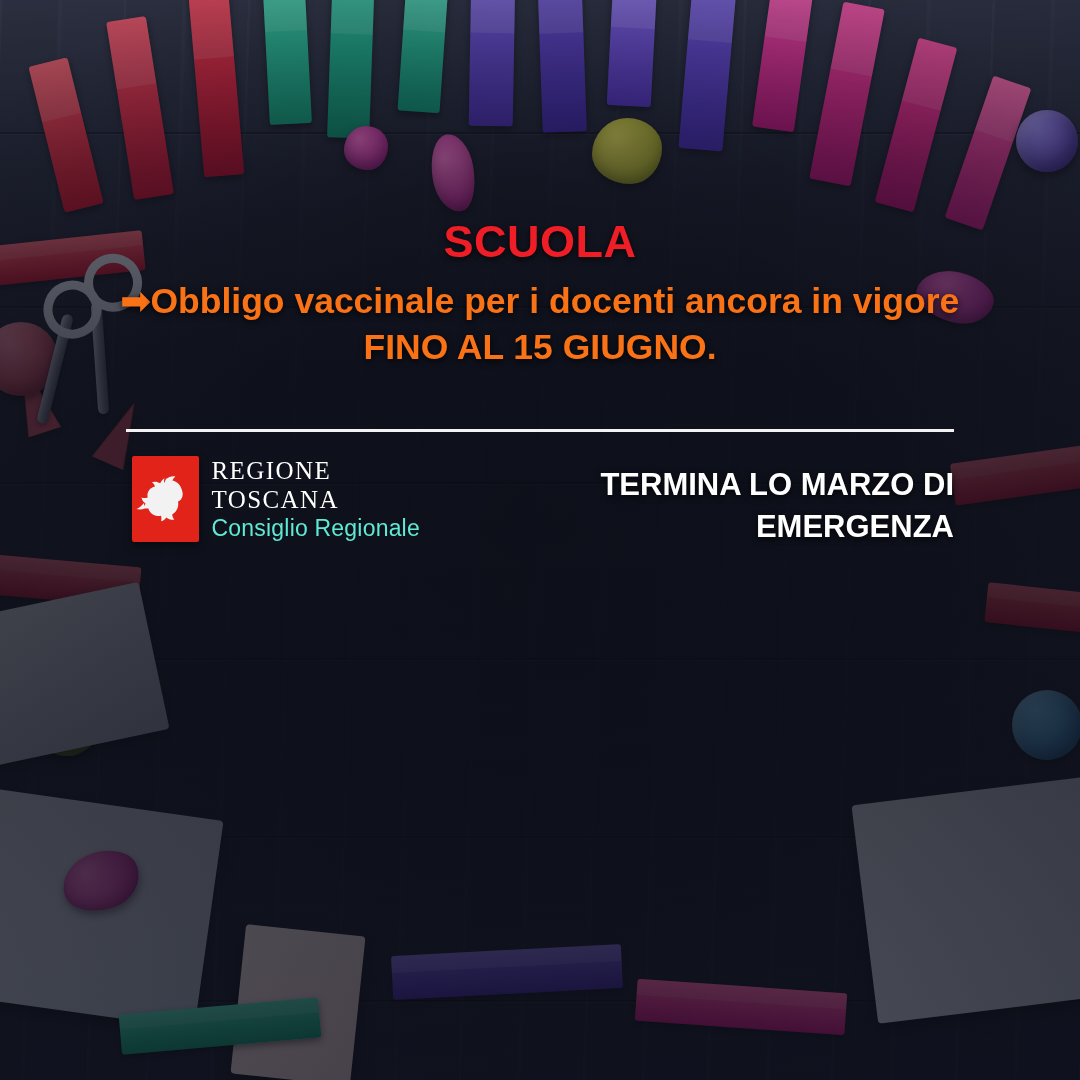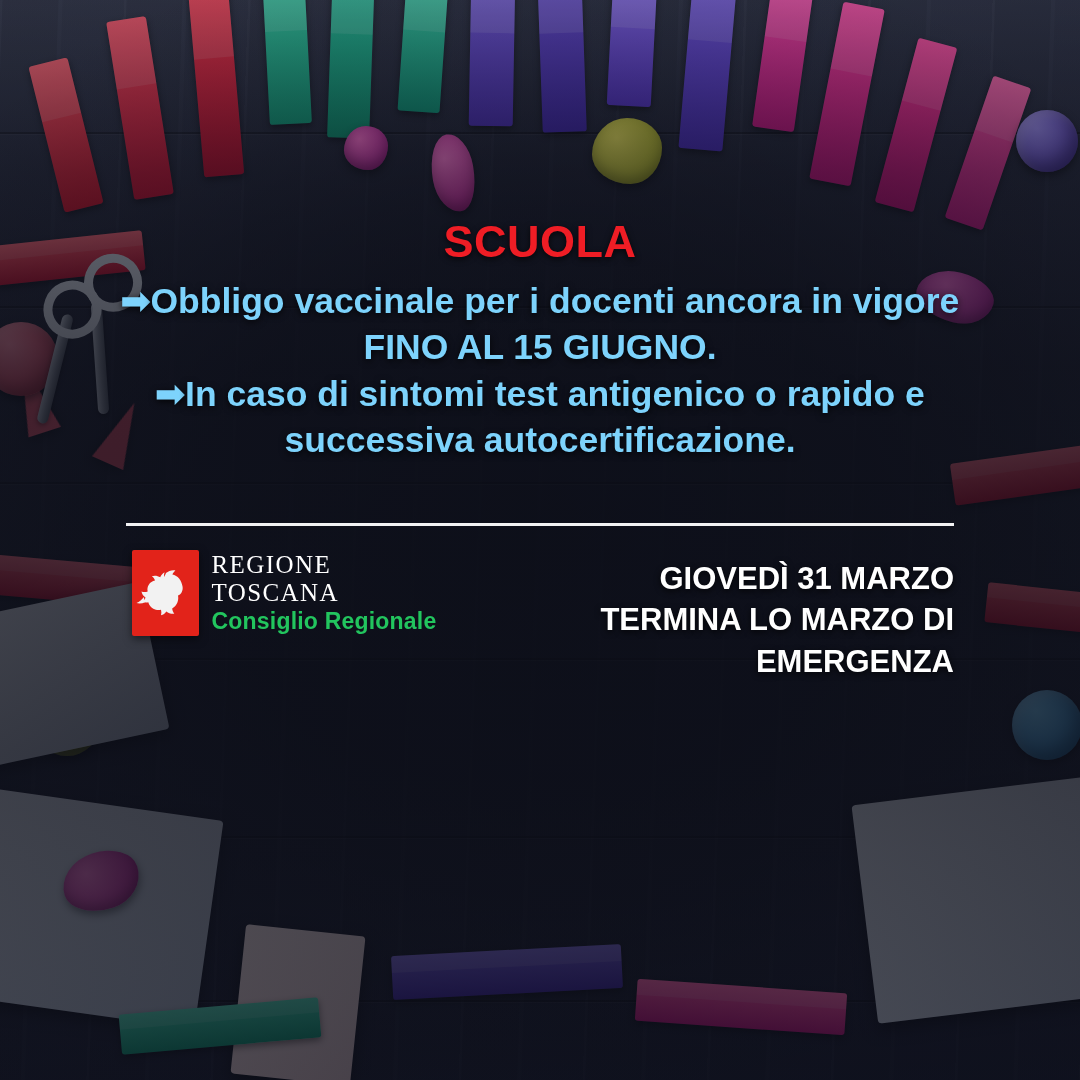--- a/index.html
+++ b/index.html
@@ -119,21 +119,21 @@
     font-size: 45px;
     font-weight: bold;
     letter-spacing: 0.5px;
     text-shadow: 0 2px 6px rgba(0,0,0,0.75);
   }
 
   .bullets {
     width: 904px;
     margin-top: 10px;
     text-align: center;
-    color: #7dd3fc;
+    color: #f97316;
     font-size: 35.5px;
     line-height: 1.30;
     font-weight: bold;
     text-shadow: 0 2px 7px rgba(0,0,0,0.8);
   }
   .bullet { margin: 0 0 1px 0; }
   .arrow { font-weight: bold; }
 
   .rule {
     width: 828px;
@@ -170,23 +170,23 @@
     justify-content: center;
   }
   .brand-text { display: flex; flex-direction: column; line-height: 1.15; }
   .brand-text .l1 {
     color: #ffffff;
     font-family: "Liberation Serif", serif;
     font-size: 25px;
     letter-spacing: 1.4px;
   }
   .brand-text .l2 {
-    color: #22c55e;
+    color: #5eead4;
     font-size: 23px;
-    font-weight: bold;
+    font-weight: normal;
     letter-spacing: 0.2px;
   }
 
   .footer-right {
     text-align: right;
     color: #ffffff;
     font-weight: bold;
     font-size: 31px;
     line-height: 1.35;
     text-shadow: 0 2px 6px rgba(0,0,0,0.8);
@@ -257,21 +257,20 @@
   <div class="obj blob" style="left:62px; top:852px; width:78px; height:58px; transform:rotate(-18deg); background:radial-gradient(circle at 35% 30%, #ff7ad1, #ac1589);"></div>
 
   <div class="veil"></div>
 
   <div class="content">
 
     <div class="title">SCUOLA</div>
 
     <div class="bullets">
       <p class="bullet"><span class="arrow">➡</span><span>Obbligo vaccinale per i docenti ancora in vigore FINO AL 15 GIUGNO.</span></p>
-      <p class="bullet"><span class="arrow">➡</span><span>In caso di sintomi test antigenico o rapido e successiva autocertificazione.</span></p>
     </div>
 
     <div class="rule"></div>
 
     <div class="footer">
 
       <div class="brand">
         <div class="shield">
           <svg width="58" height="52" viewBox="0 0 58 52" aria-hidden="true">
             <g fill="#f2f2f2">
@@ -280,19 +279,18 @@
             </g>
           </svg>
         </div>
         <div class="brand-text">
           <span class="l1">REGIONE TOSCANA</span>
           <span class="l2">Consiglio Regionale</span>
         </div>
       </div>
 
       <div class="footer-right">
-        <div>GIOVEDÌ 31 MARZO</div>
         <div>TERMINA LO MARZO DI EMERGENZA</div>
       </div>
 
     </div>
   </div>
 </div>
 
 </body></html>

